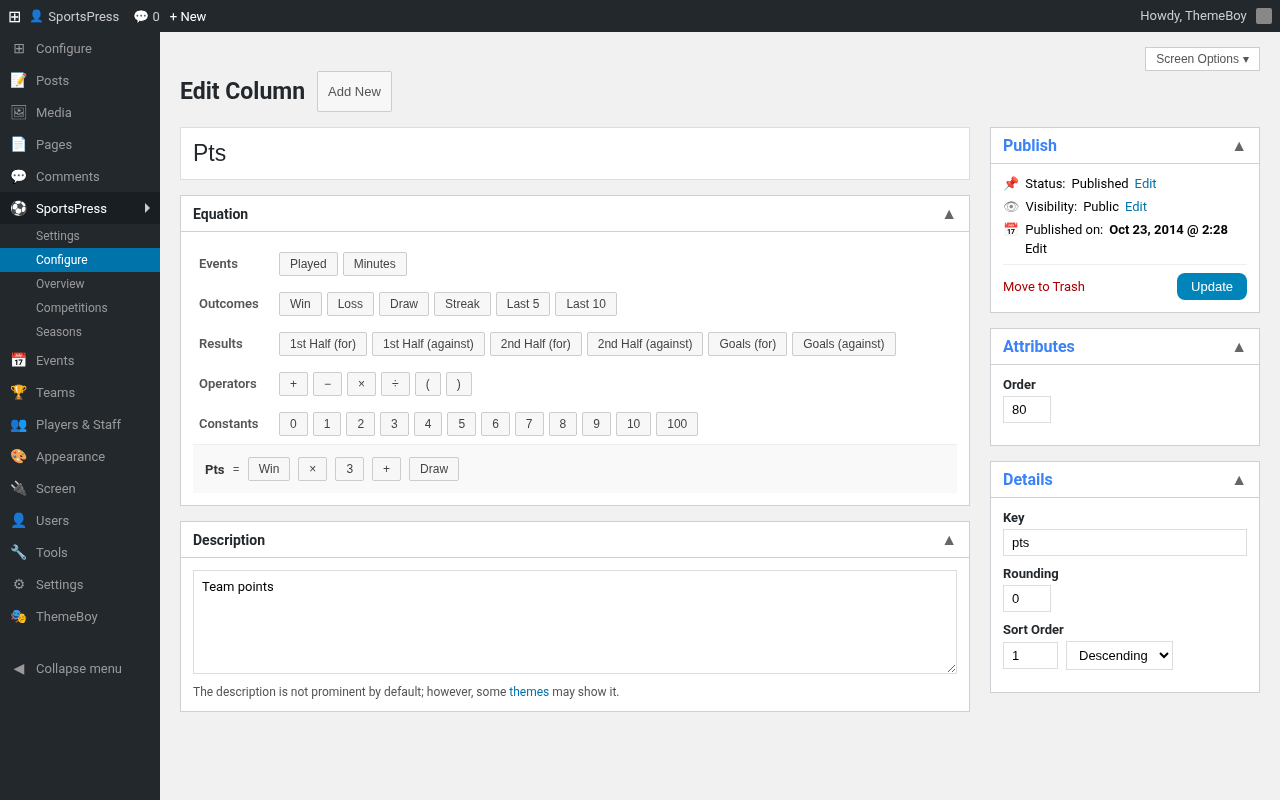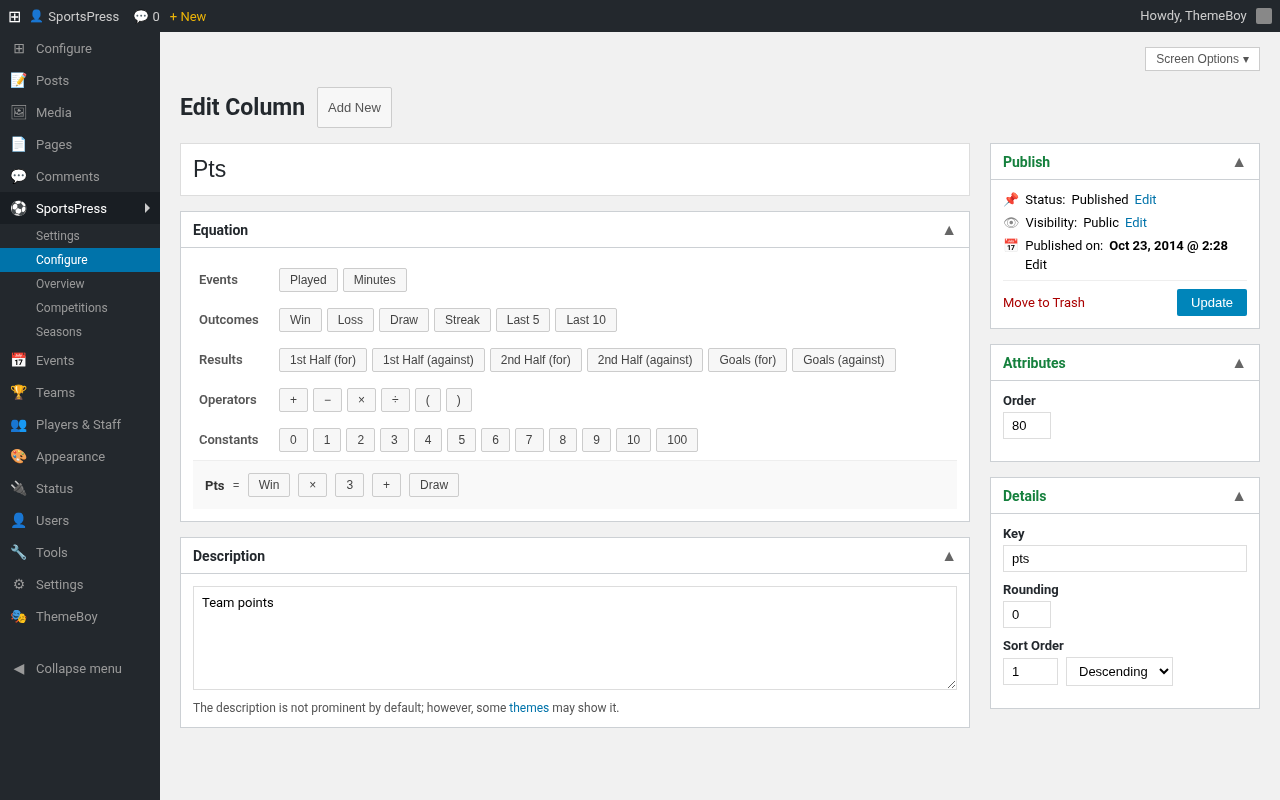--- a/index.html
+++ b/index.html
@@ -60,21 +60,21 @@
       flex: 1;
       overflow-y: auto;
       padding: 15px 20px;
       background: #f1f1f1;
     }
 
     
     .screen-options-bar {
       display: flex;
       justify-content: flex-end;
-      margin-bottom: 16px;
+      margin-bottom: 0;
       align-items: center;
     }
     .screen-options-btn {
       background: #fff;
       border: 1px solid #ccc;
       padding: 4px 10px;
       font-size: 12px;
       cursor: pointer;
       display: flex;
       align-items: center;
@@ -214,21 +214,21 @@
       margin-bottom: 15px;
     }
     .side-box-header {
       display: flex;
       align-items: center;
       justify-content: space-between;
       padding: 8px 12px;
       border-bottom: 1px solid #ccd0d4;
       cursor: pointer;
     }
-    .side-box-title { font-size: 14px; font-weight: 700; color: #15803d; text-align: center; }
+    .side-box-title { font-size: 16px; font-weight: 700; color: #3b82f6; text-align: center; }
     .side-box-body { padding: 12px; }
 
     
     .publish-row {
       display: flex;
       align-items: center;
       gap: 6px;
       margin-bottom: 8px;
       font-size: 13px;
     }
@@ -242,21 +242,21 @@
       margin-top: 0;
     }
     .trash-link { color: #a00; cursor: pointer; font-size: 13px; }
     .update-btn {
       background: #0085ba;
       color: #fff;
       border: none;
       padding: 6px 14px;
       font-size: 13px;
       cursor: pointer;
-      border-radius: 2px;
+      border-radius: 8px;
     }
 
     
     .field-row { margin-bottom: 10px; }
     .field-label { font-weight: 700; font-size: 13px; color: #23282d; margin-bottom: 4px; }
     .field-input {
       border: 1px solid #ddd;
       padding: 5px 8px;
       font-size: 13px;
       outline: none;
@@ -288,21 +288,21 @@
 <div id="wpadminbar">
   <span style="color:#fff;font-size:16px;margin-right:8px;">⊞</span>
   <span style="display:flex;align-items:center;gap:4px;color:#ccc;margin-right:14px;">
     <span style="font-size:12px;">👤</span>
     <span>SportsPress</span>
   </span>
   <span style="display:flex;align-items:center;gap:3px;color:#ccc;margin-right:10px;">
     <span>💬</span>
     <span>0</span>
   </span>
-  <span style="color:#eab308;">
+  <span style="color:#ffffff;">
     <span>+ New</span>
   </span>
   <span style="margin-left:auto;color:#ccc;">
     <span>Howdy, ThemeBoy</span>
     <span style="width:16px;height:16px;background:#888;border-radius:2px;display:inline-block;margin-left:6px;vertical-align:middle;"></span>
   </span>
 </div>
 
 <div class="main-layout">
 
@@ -359,21 +359,21 @@
       <li class="menu-item">
         <span class="icon">👥</span>
         <span>Players &amp; Staff</span>
       </li>
       <li class="menu-item">
         <span class="icon">🎨</span>
         <span>Appearance</span>
       </li>
       <li class="menu-item">
         <span class="icon">🔌</span>
-        <span>Status</span>
+        <span>Screen</span>
       </li>
       <li class="menu-item">
         <span class="icon">👤</span>
         <span>Users</span>
       </li>
       <li class="menu-item">
         <span class="icon">🔧</span>
         <span>Tools</span>
       </li>
       <li class="menu-item">

